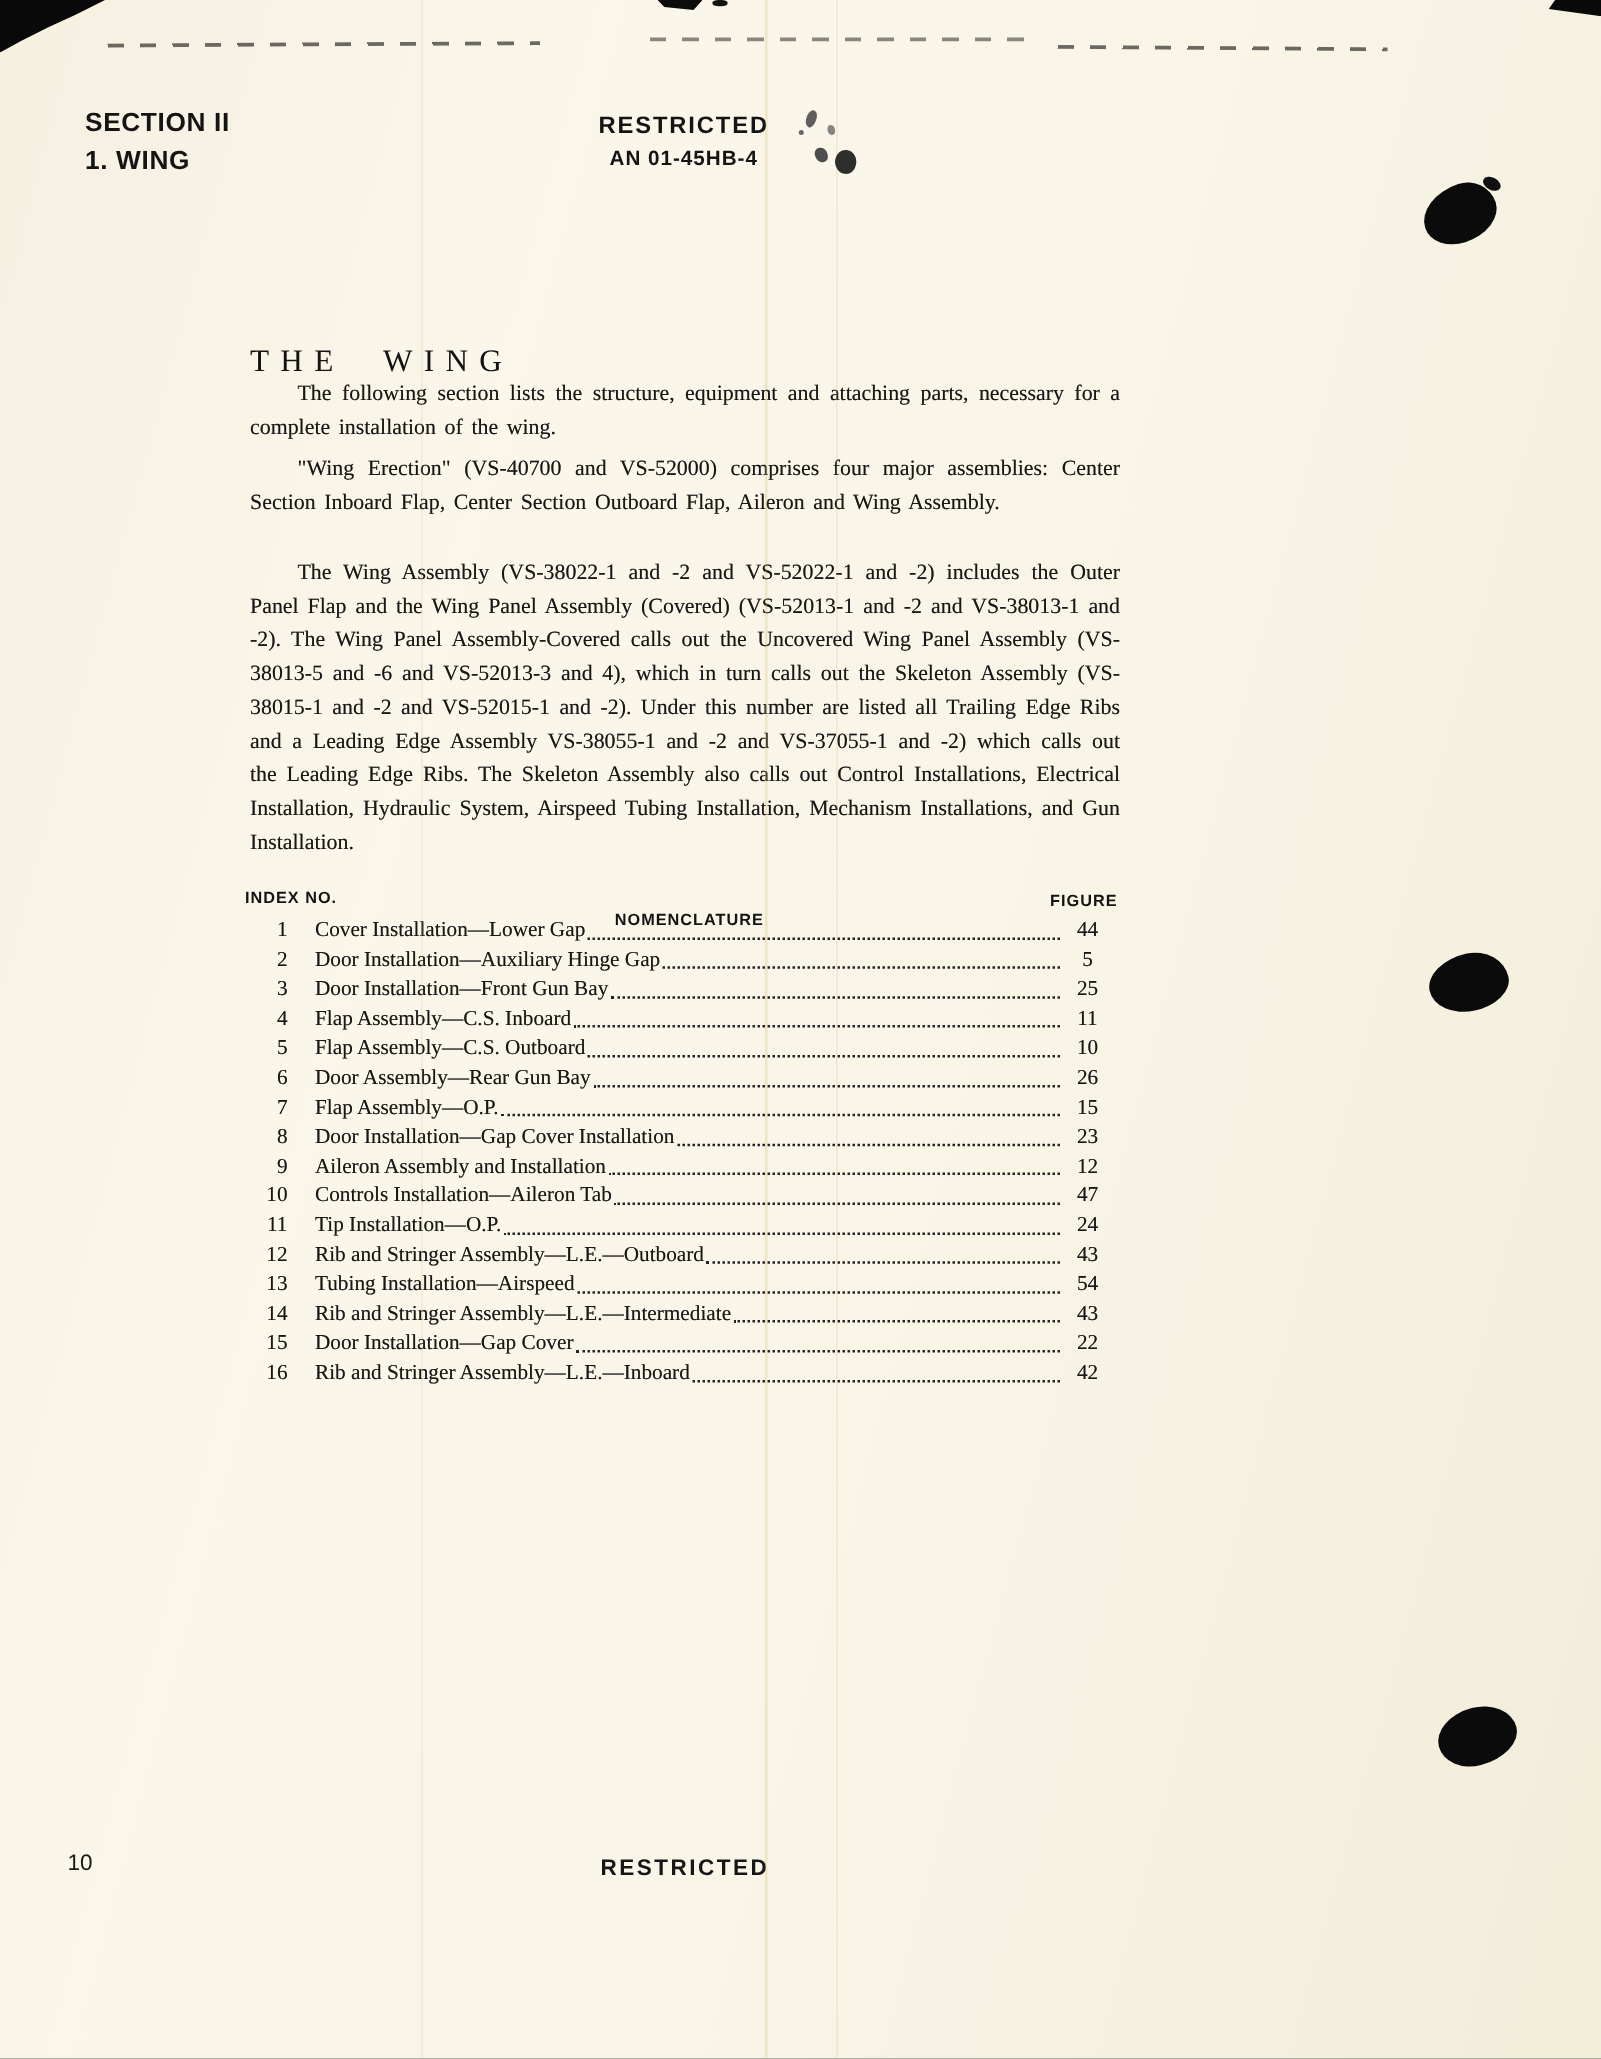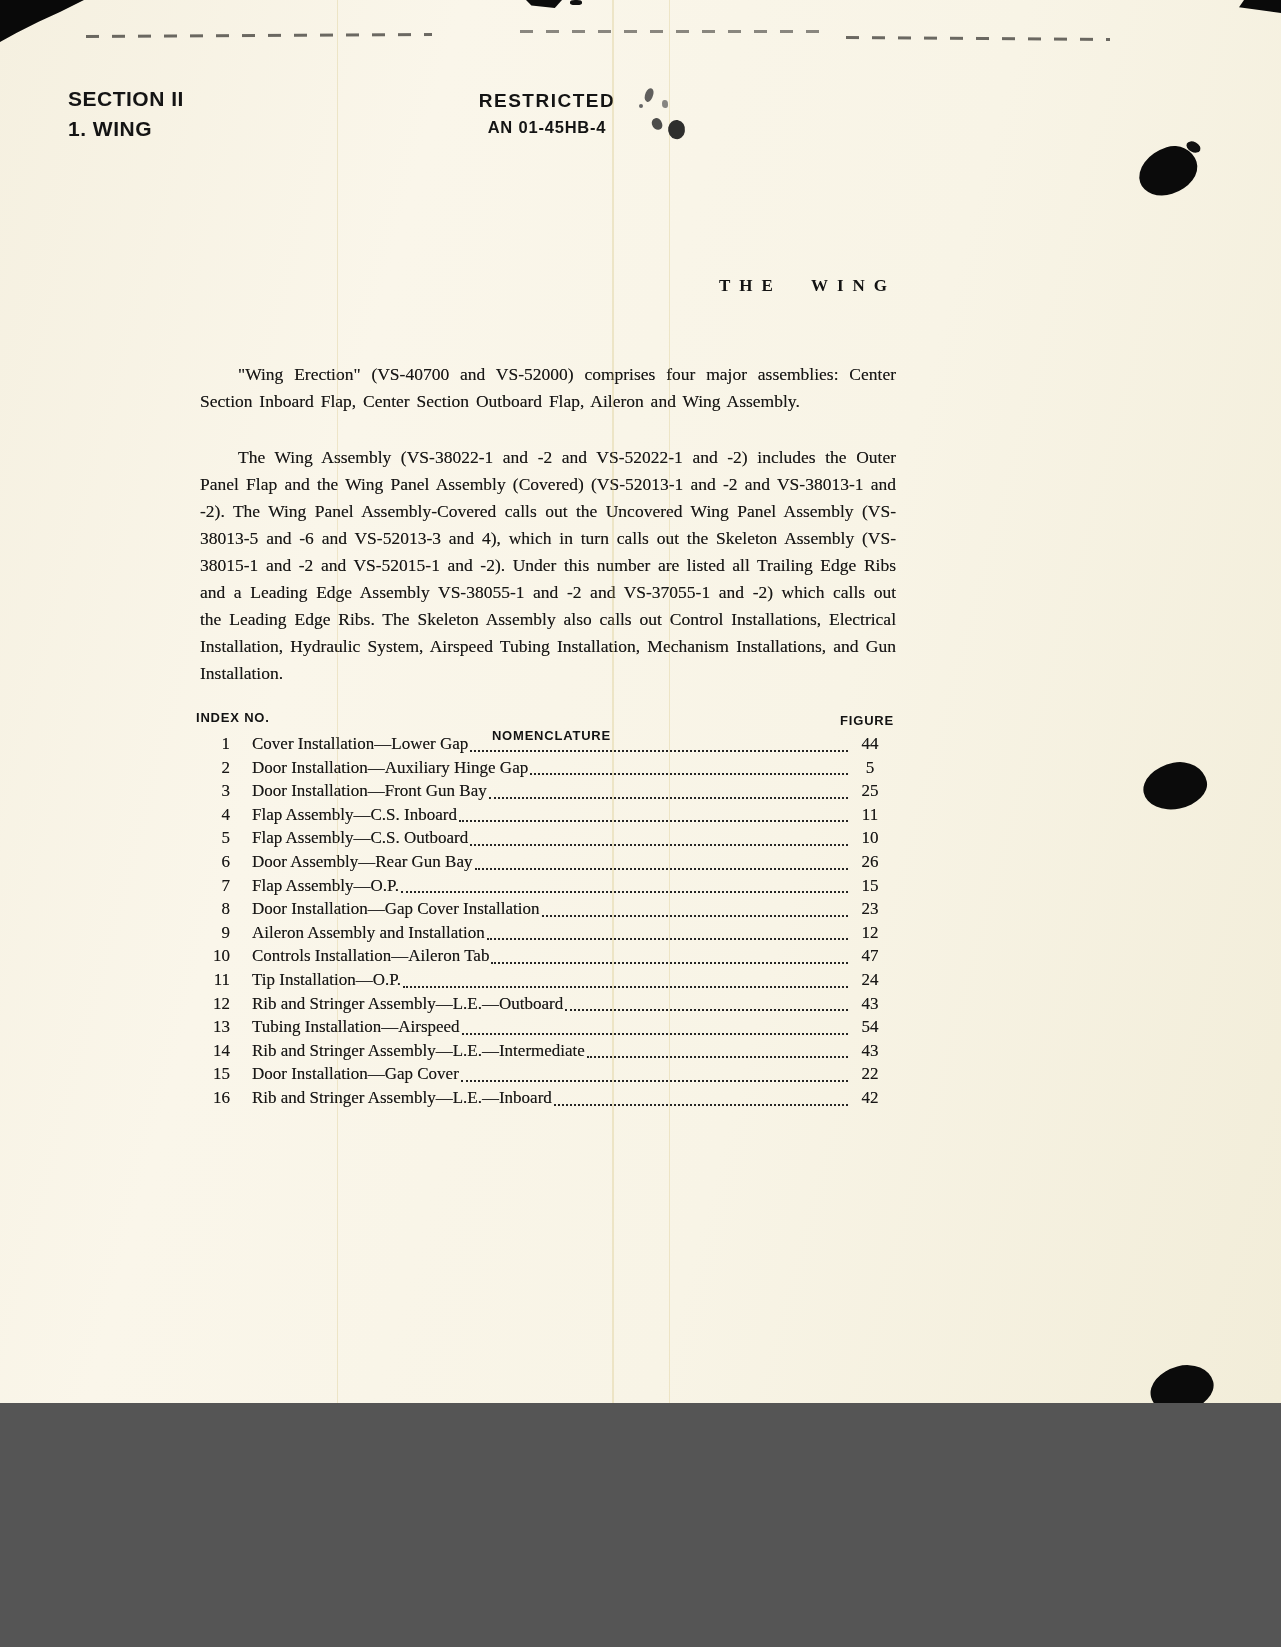--- a/index.html
+++ b/index.html
@@ -1,18 +1,18 @@
 <!DOCTYPE html>
 <html><head>
 <meta charset="utf-8">
 <style>
   html,body{margin:0;padding:0;background:#555;}
   .page{
     position:relative;
-    width:1281px;height:1403px;
+    width:1281px;height:1647px;
     margin:0 auto;
     background:linear-gradient(105deg,#f5f0e0 0%,#faf6ea 28%,#f8f4e6 62%,#f2edd9 100%);
     overflow:hidden;
     font-family:"Liberation Serif", serif;
     color:#181716;
   }
   
   .hdr-left{
     position:absolute;left:68px;top:84px;
     font-family:"Liberation Sans", sans-serif;
@@ -20,22 +20,22 @@
     color:#141414;
   }
   .hdr-center{
     position:absolute;left:427px;top:90px;width:240px;text-align:center;
     font-family:"Liberation Sans", sans-serif;color:#141414;
   }
   .hdr-center .restricted{font-weight:bold;font-size:19px;letter-spacing:1.5px;display:block;}
   .hdr-center .docnum{font-weight:600;font-size:16.5px;letter-spacing:.8px;display:block;margin-top:6px;text-align:center;}
   
   .doc-title{
-    position:absolute;left:200px;top:276px;width:696px;text-align:right;
-    font-weight:bold;font-size:17px;letter-spacing:9px;word-spacing:16px;color:#131313;
+    position:absolute;left:200px;top:276px;width:696px;text-align:left;
+    font-weight:normal;font-size:25px;letter-spacing:9px;word-spacing:16px;color:#131313;
   }
   .para{
     position:absolute;left:200px;width:696px;
     font-size:17.5px;line-height:27px;
     text-align:justify;text-indent:38px;word-spacing:2.5px;
     text-shadow:0 0 .4px rgba(10,10,10,.5);
   }
   .p1{top:301px;}
   .p2{top:361px;}
   .p3{top:444px;}
@@ -121,20 +121,21 @@
     <div>1. WING</div>
   </div>
 
   <div class="hdr-center">
     <span class="restricted">RESTRICTED</span>
     <span class="docnum">AN 01-45HB-4</span>
   </div>
 
   <div class="doc-title">THE WING</div>
 
+  <div class="para p1">The following section lists the structure, equipment and attaching parts, necessary for a complete installation of the wing.</div>
   <div class="para p2">"Wing Erection" (VS-40700 and VS-52000) comprises four major assemblies: Center Section Inboard Flap, Center Section Outboard Flap, Aileron and Wing Assembly.</div>
   <div class="para p3">The Wing Assembly (VS-38022-1 and -2 and VS-52022-1 and -2) includes the Outer Panel Flap and the Wing Panel Assembly (Covered) (VS-52013-1 and -2 and VS-38013-1 and -2). The Wing Panel Assembly-Covered calls out the Uncovered Wing Panel Assembly (VS-38013-5 and -6 and VS-52013-3 and 4), which in turn calls out the Skeleton Assembly (VS-38015-1 and -2 and VS-52015-1 and -2). Under this number are listed all Trailing Edge Ribs and a Leading Edge Assembly VS-38055-1 and -2 and VS-37055-1 and -2) which calls out the Leading Edge Ribs. The Skeleton Assembly also calls out Control Installations, Electrical Installation, Hydraulic System, Airspeed Tubing Installation, Mechanism Installations, and Gun Installation.</div>
 
   <div class="index-table">
     <div class="table-header">
       <span class="th-index">INDEX NO.</span>
       <span class="th-nom">NOMENCLATURE</span>
       <span class="th-fig">FIGURE</span>
     </div>
     <div class="table-body">

